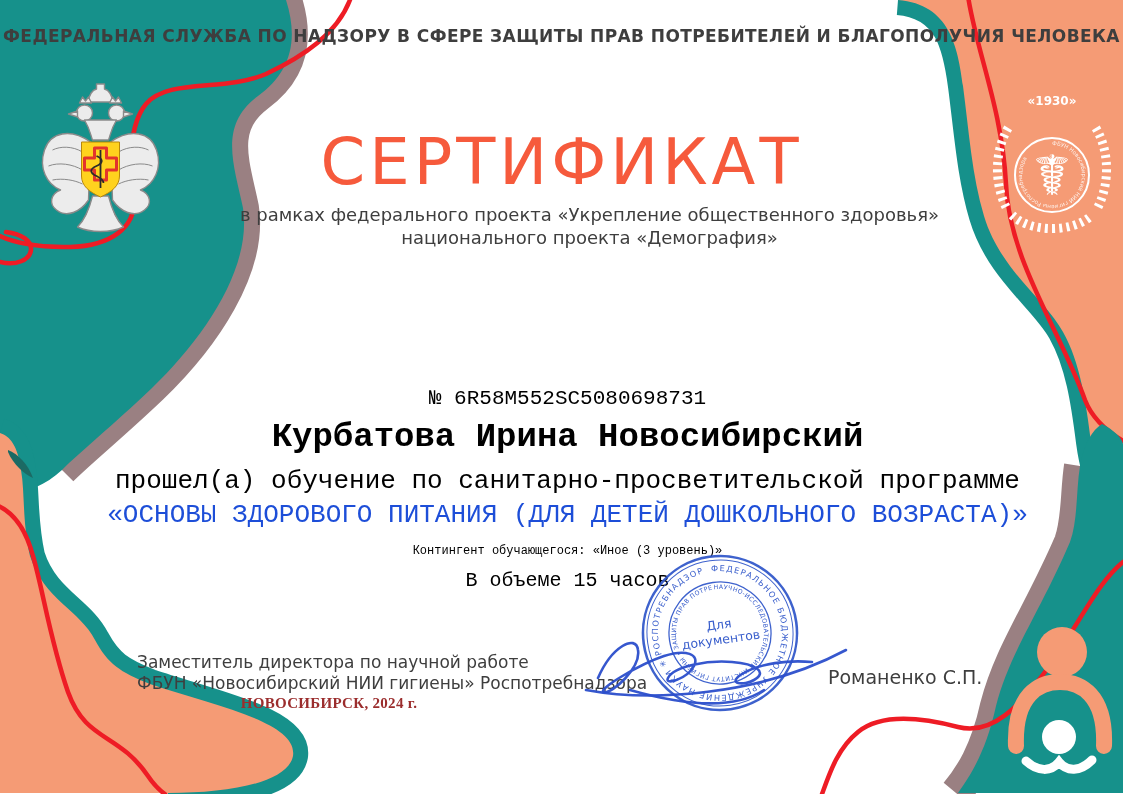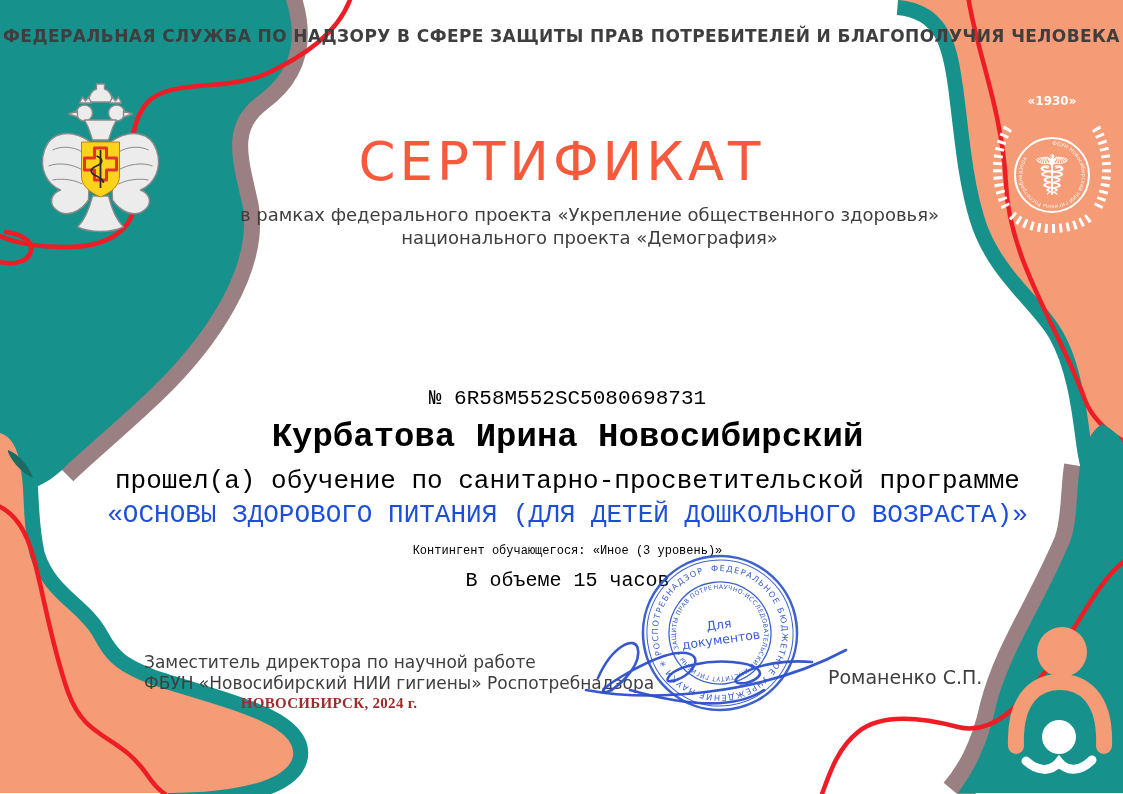--- a/index.html
+++ b/index.html
@@ -6,29 +6,29 @@
   .cert{
     position:relative;width:1123px;height:794px;background:#fff;overflow:hidden;
     font-family:"DejaVu Sans",sans-serif;margin:0 auto;
   }
   .abs{position:absolute;}
   .ctr{left:0;width:100%;text-align:center;}
   .sf{font-family:Liberation Mono, monospace;padding-left:6px;}
 
   
   .hdr{top:26px;font-size:17px;line-height:21px;font-weight:700;letter-spacing:.4px;color:var(--ink);}
-  .big-title{top:124px;font-size:53px;line-height:76px;letter-spacing:4px;font-weight:400;color:var(--title);}
+  .big-title{top:124px;font-size:64px;line-height:76px;letter-spacing:4px;font-weight:400;color:var(--title);}
   .subtitle{top:203px;font-size:18px;line-height:23px;font-weight:500;color:var(--ink);padding-left:28px;}
   .cert-no{top:387px;font-size:21px;color:#000;}
   .holder{top:418px;font-size:34px;font-weight:bold;color:#000;}
   .course-intro{top:466px;font-size:26px;color:#000;}
   .program{top:500px;font-size:26px;color:#1d4ed8;}
   .contingent{top:544px;font-size:12px;color:#000;}
   .volume{top:569px;font-size:20px;color:#000;}
-  .foot{left:137px;top:652px;font-size:17px;line-height:21px;font-weight:500;color:var(--ink);text-align:left;margin-left:7px;}
+  .foot{left:137px;top:652px;font-size:17px;line-height:21px;font-weight:500;color:var(--ink);text-align:left;}
   .city{left:0;top:695px;width:658px;text-align:center;font-size:15px;font-weight:bold;
         letter-spacing:.3px;color:var(--maroon);font-family:"Liberation Serif",serif;}
   .signer{left:828px;top:666px;font-size:19px;color:var(--ink);}
 
   
   .f-teal{fill:var(--teal);}
   .f-orange{fill:var(--orange);}
   .f-tealdark{fill:var(--teal_dark);}
   .s-teal{stroke:var(--teal);fill:none;stroke-width:30;}
   .s-mauve{stroke:var(--mauve);fill:none;stroke-width:32;}

